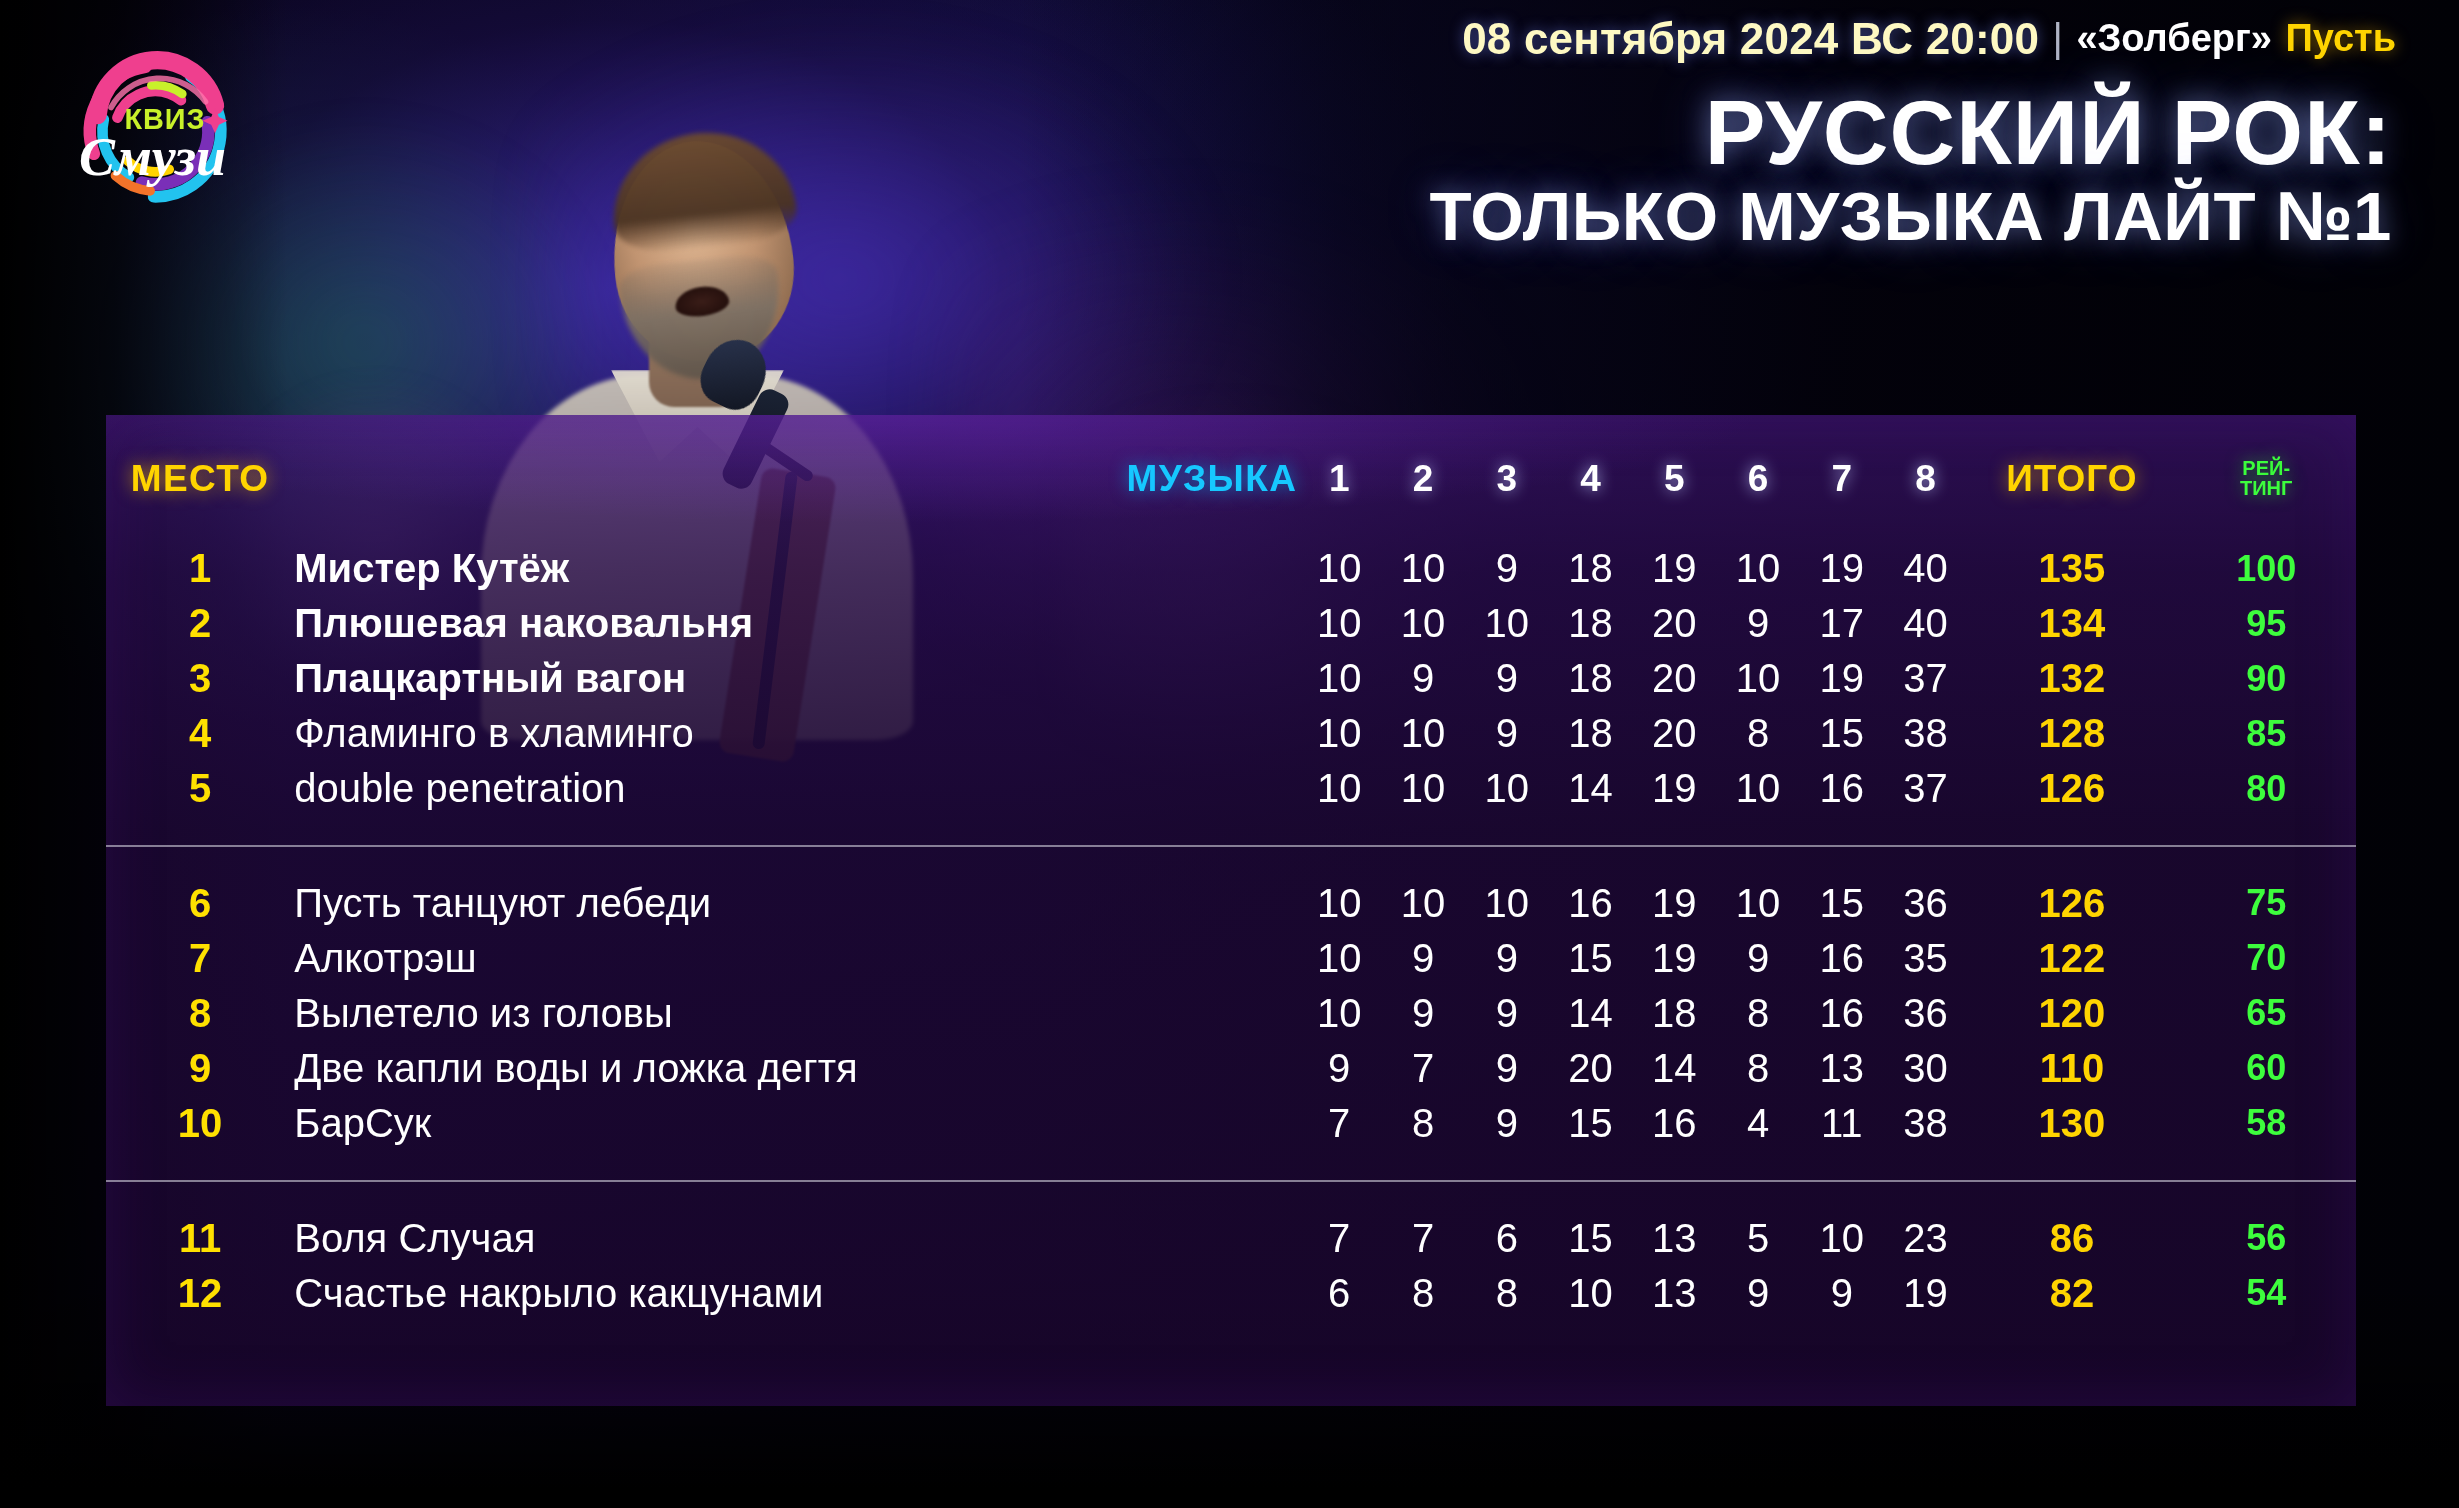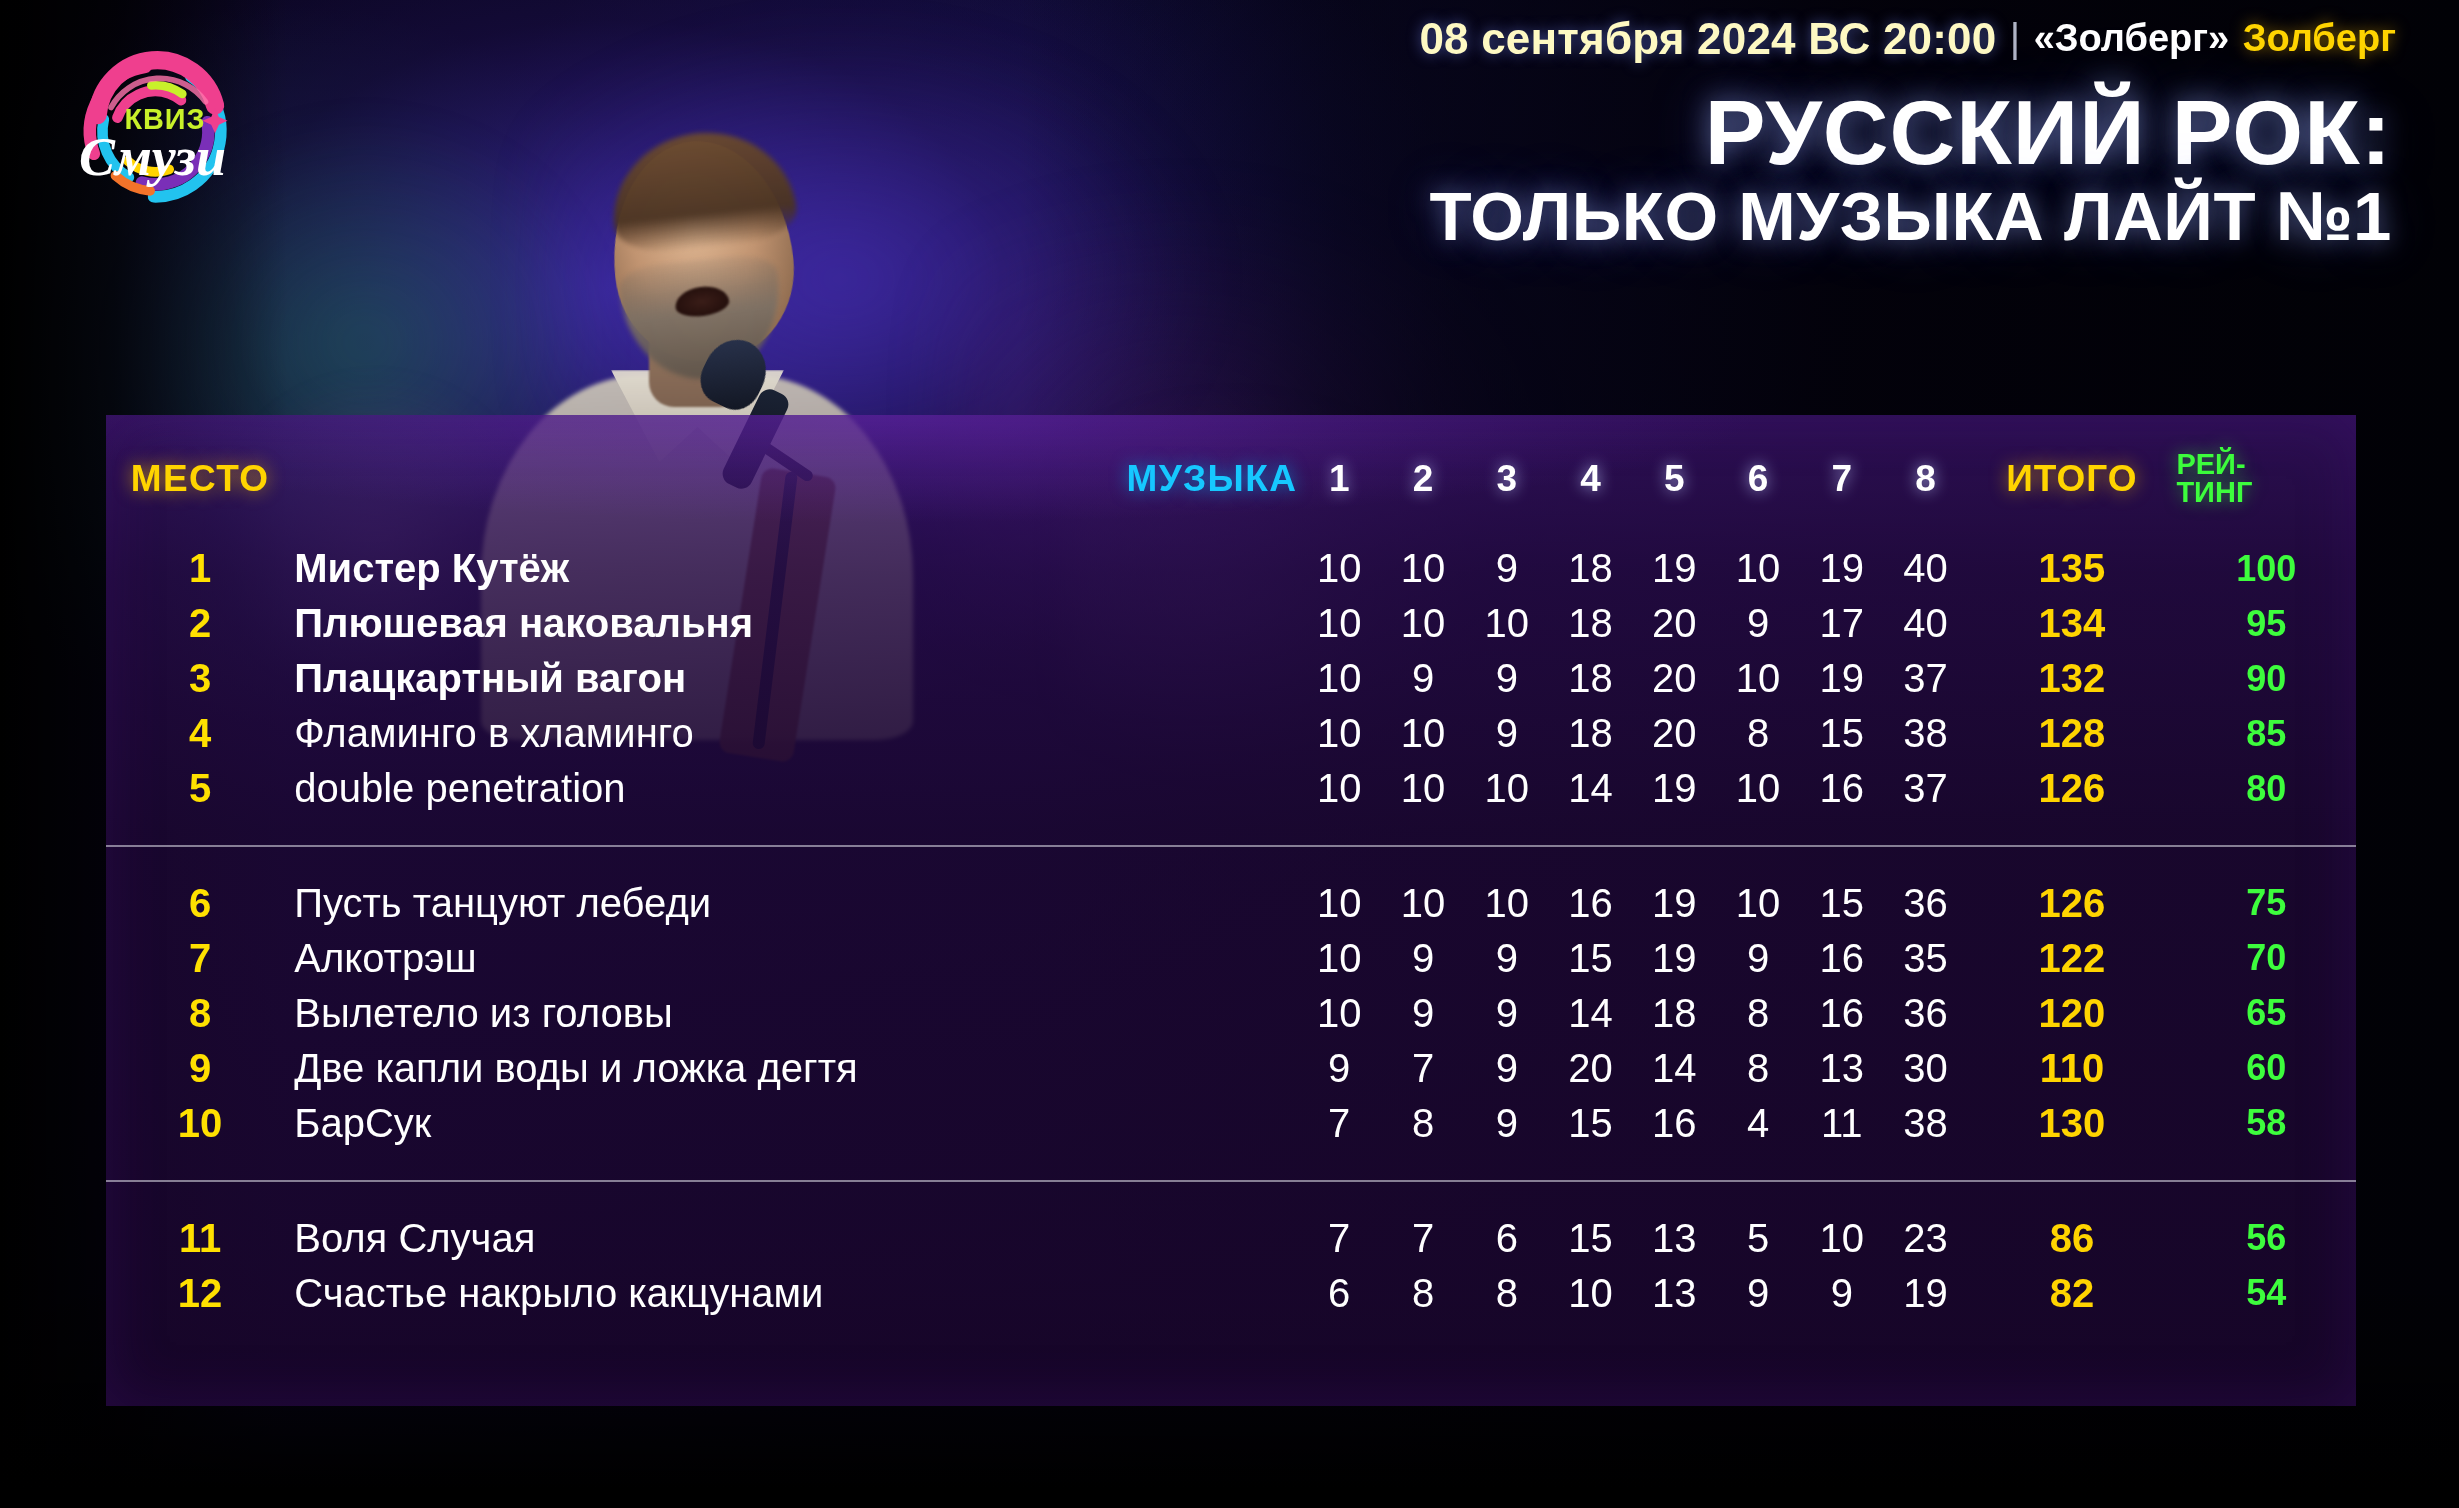--- a/index.html
+++ b/index.html
@@ -121,21 +121,21 @@
 
   thead th{height:71px;vertical-align:middle;}
   .h-place{color:#ffd400;font-size:37px;font-weight:900;letter-spacing:1.4px;text-align:center;
      text-shadow:0 0 17.3px rgba(255,190,0,.65);}
   .h-team{color:#16c8ff;font-size:37px;font-weight:900;letter-spacing:1.4px;text-align:right;
      padding-right:7.7px;text-shadow:0 0 17.3px rgba(0,180,255,.6);}
   .h-num{color:#ffffff;font-size:37px;font-weight:800;text-align:center;
      text-shadow:0 0 15.4px rgba(190,200,255,.75);}
   .h-tot{color:#ffd400;font-size:37px;font-weight:900;letter-spacing:1px;text-align:center;
      text-shadow:0 0 17.3px rgba(255,190,0,.6);}
-  .h-rat{color:#3dfd3d;font-size:29px;font-weight:900;line-height:.96;text-align:left;
+  .h-rat{color:#3dfd3d;font-size:20px;font-weight:900;line-height:.96;text-align:center;
      text-shadow:0 0 17.3px rgba(60,255,60,.55);}
   .h-rat span{display:block;}
 
   .spacer-row td{height:27px;}
 
   tbody tr.row td{height:55px;vertical-align:middle;}
   .cell-place{color:#ffe000;font-size:40px;font-weight:900;text-align:center;}
   .cell-team{color:#ffffff;font-size:40px;text-align:left;padding-left:21px;white-space:nowrap;}
   tr.bold .cell-team{font-weight:800;}
   tr.bold .cell-place{font-weight:900;}
@@ -205,21 +205,21 @@
 
         <path d="M156 80 l4 -9 4 9 9 4 -9 4 -4 9 -4 -9 -9 -4z" fill="#ef3f8e"></path>
       </g>
     </svg>
   </div>
 
   <div class="meta">
     <span class="m-date">08 сентября 2024 ВС 20:00</span>
     <span class="m-sep">|</span>
     <span class="m-venue">«Золберг»</span>
-    <span class="m-city">Золберг</span>
+    <span class="m-city">Пусть</span>
   </div>
 
   <div class="title">
     <span class="t1">РУССКИЙ РОК:</span>
     <span class="t2">ТОЛЬКО МУЗЫКА ЛАЙТ №1</span>
   </div>
 
   <div class="panel">
     <div class="panel-glow"></div>
     <table class="board">

